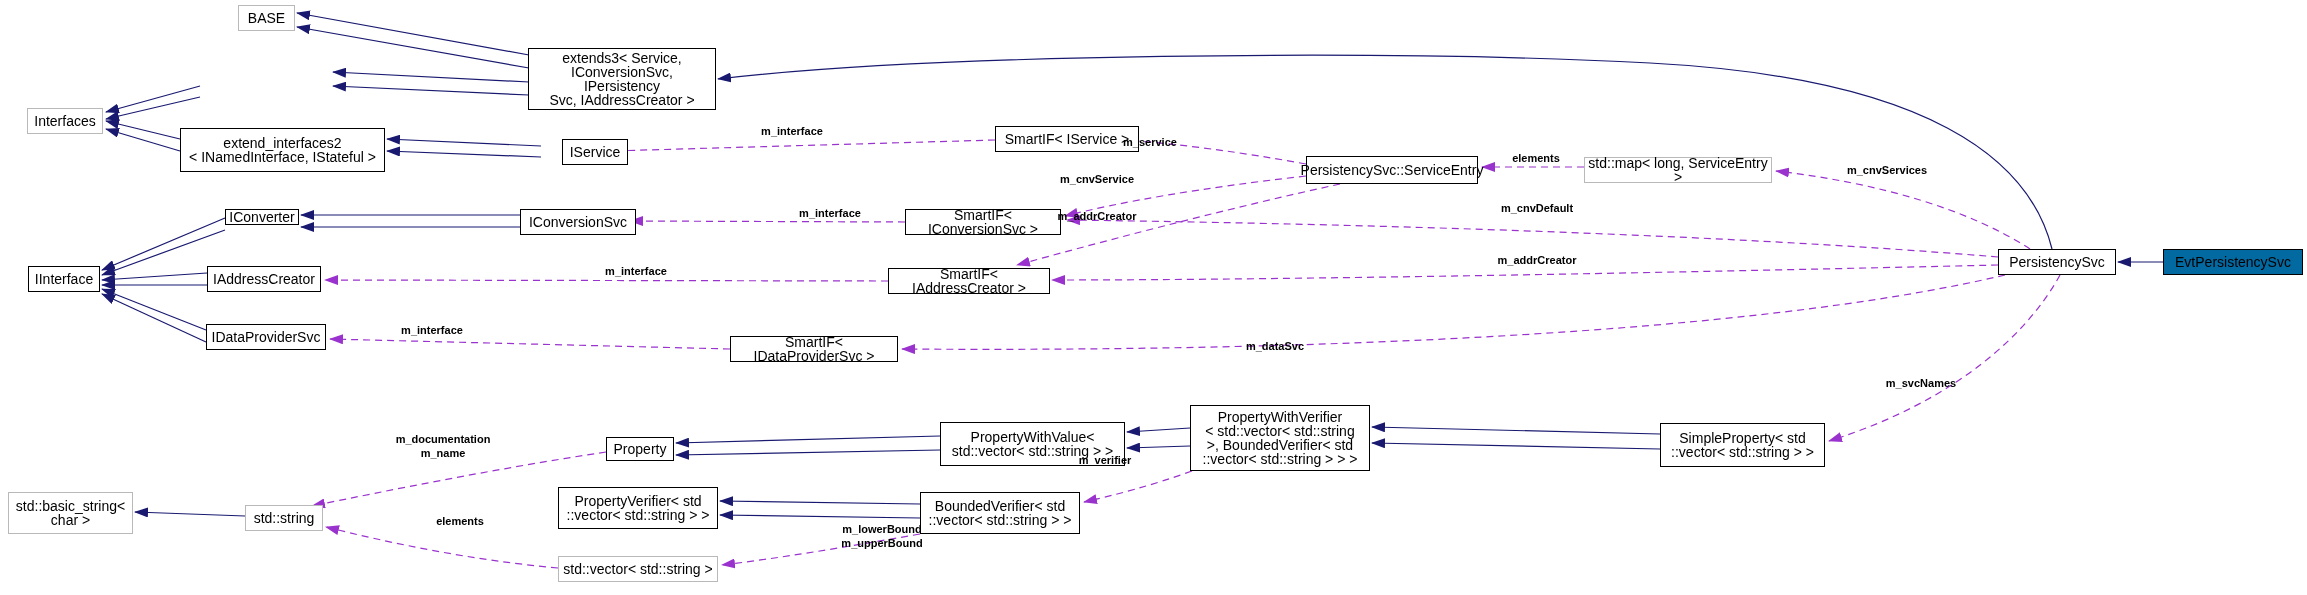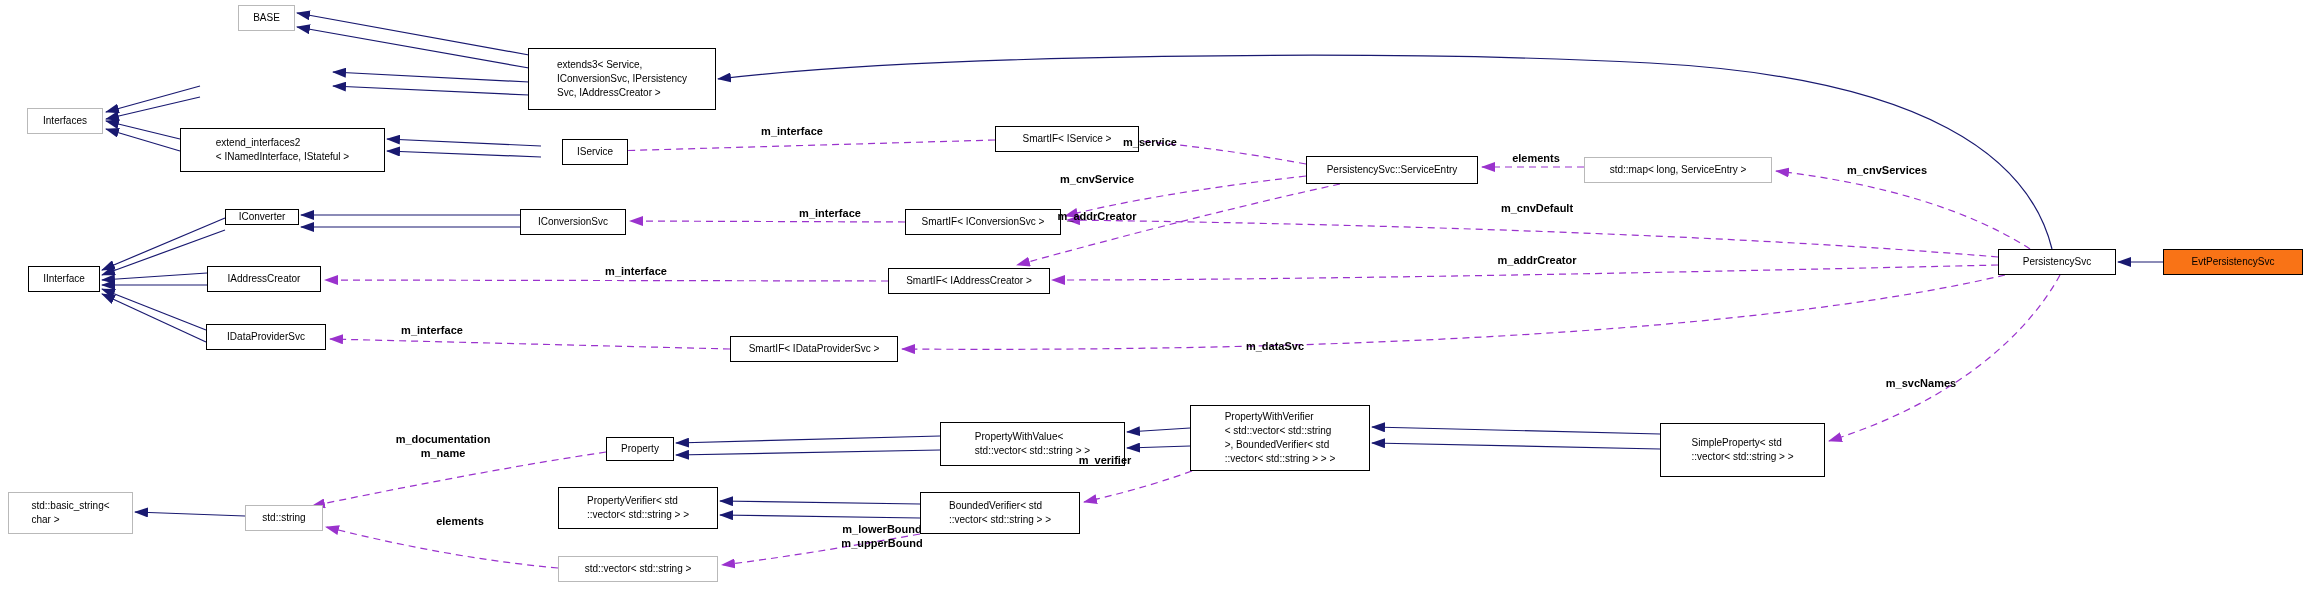--- a/index.html
+++ b/index.html
@@ -1,24 +1,24 @@
 <!DOCTYPE html>
 <html><head>
 <meta charset="utf-8">
 <style>
   html,body{margin:0;padding:0;background:#ffffff;}
   .canvas{position:relative;width:2307px;height:595px;background:#ffffff;overflow:hidden;
           font-family:"Liberation Sans", sans-serif;}
   svg.edges{position:absolute;left:0;top:0;z-index:1;}
   .node{position:absolute;z-index:2;box-sizing:border-box;background:#ffffff;
         border:1px solid #000000;display:flex;align-items:center;justify-content:center;
-        text-align:left;font-size:10px;line-height:14px;color:#000000;
+        text-align:center;font-size:14px;line-height:14px;color:#000000;
         white-space:pre-line;padding:0 3px;}
   .node.external{border-color:#b9b9b9;}
-  .node.current{background:#f97316;border-color:#000000;}
+  .node.current{background:#0369a1;border-color:#000000;}
   .elabel{position:absolute;z-index:3;transform:translate(-50%,-50%);
           font-size:11px;line-height:14px;color:#000000;text-align:center;
           white-space:pre-line;background:transparent;font-weight:bold;}
 </style>
 </head>
 <body>
 
 <div class="canvas">
 
   <svg class="edges" width="2307" height="595" viewBox="0 0 2307 595">
@@ -86,40 +86,40 @@
 
   <div class="node external" style="left:238px;top:5px;width:57px;height:26px">BASE</div>
   <div class="node external" style="left:27px;top:108px;width:76px;height:26px">Interfaces</div>
   <div class="node" style="left:528px;top:48px;width:188px;height:62px">extends3&lt; Service,
 IConversionSvc, IPersistency
 Svc, IAddressCreator &gt;</div>
   <div class="node" style="left:180px;top:128px;width:205px;height:44px">extend_interfaces2
 &lt; INamedInterface, IStateful &gt;</div>
   <div class="node" style="left:562px;top:139px;width:66px;height:26px">IService</div>
   <div class="node" style="left:225px;top:209px;width:74px;height:16px">IConverter</div>
-  <div class="node" style="left:520px;top:209px;width:106px;height:26px">IConversionSvc</div>
+  <div class="node" style="left:520px;top:209px;width:116px;height:26px">IConversionSvc</div>
   <div class="node" style="left:28px;top:266px;width:72px;height:26px">IInterface</div>
   <div class="node" style="left:207px;top:266px;width:114px;height:26px">IAddressCreator</div>
   <div class="node" style="left:206px;top:324px;width:120px;height:26px">IDataProviderSvc</div>
   <div class="node" style="left:995px;top:126px;width:144px;height:26px">SmartIF&lt; IService &gt;</div>
   <div class="node" style="left:1306px;top:156px;width:172px;height:28px">PersistencySvc::ServiceEntry</div>
   <div class="node external" style="left:1584px;top:157px;width:188px;height:26px">std::map&lt; long, ServiceEntry &gt;</div>
   <div class="node" style="left:905px;top:209px;width:156px;height:26px">SmartIF&lt; IConversionSvc &gt;</div>
   <div class="node" style="left:888px;top:268px;width:162px;height:26px">SmartIF&lt; IAddressCreator &gt;</div>
   <div class="node" style="left:730px;top:336px;width:168px;height:26px">SmartIF&lt; IDataProviderSvc &gt;</div>
   <div class="node" style="left:1998px;top:249px;width:118px;height:26px">PersistencySvc</div>
   <div class="node current" style="left:2163px;top:249px;width:140px;height:26px">EvtPersistencySvc</div>
   <div class="node" style="left:606px;top:437px;width:68px;height:24px">Property</div>
   <div class="node" style="left:940px;top:422px;width:185px;height:44px">PropertyWithValue&lt;
 std::vector&lt; std::string &gt; &gt;</div>
   <div class="node" style="left:1190px;top:405px;width:180px;height:66px">PropertyWithVerifier
 &lt; std::vector&lt; std::string
  &gt;, BoundedVerifier&lt; std
 ::vector&lt; std::string &gt; &gt; &gt;</div>
-  <div class="node" style="left:1660px;top:423px;width:165px;height:54px">SimpleProperty&lt; std
+  <div class="node" style="left:1660px;top:423px;width:165px;height:44px">SimpleProperty&lt; std
 ::vector&lt; std::string &gt; &gt;</div>
   <div class="node external" style="left:8px;top:492px;width:125px;height:42px">std::basic_string&lt;
 char &gt;</div>
   <div class="node external" style="left:245px;top:505px;width:78px;height:26px">std::string</div>
   <div class="node" style="left:558px;top:487px;width:160px;height:42px">PropertyVerifier&lt; std
 ::vector&lt; std::string &gt; &gt;</div>
   <div class="node" style="left:920px;top:492px;width:160px;height:42px">BoundedVerifier&lt; std
 ::vector&lt; std::string &gt; &gt;</div>
   <div class="node external" style="left:558px;top:556px;width:160px;height:26px">std::vector&lt; std::string &gt;</div>
 

